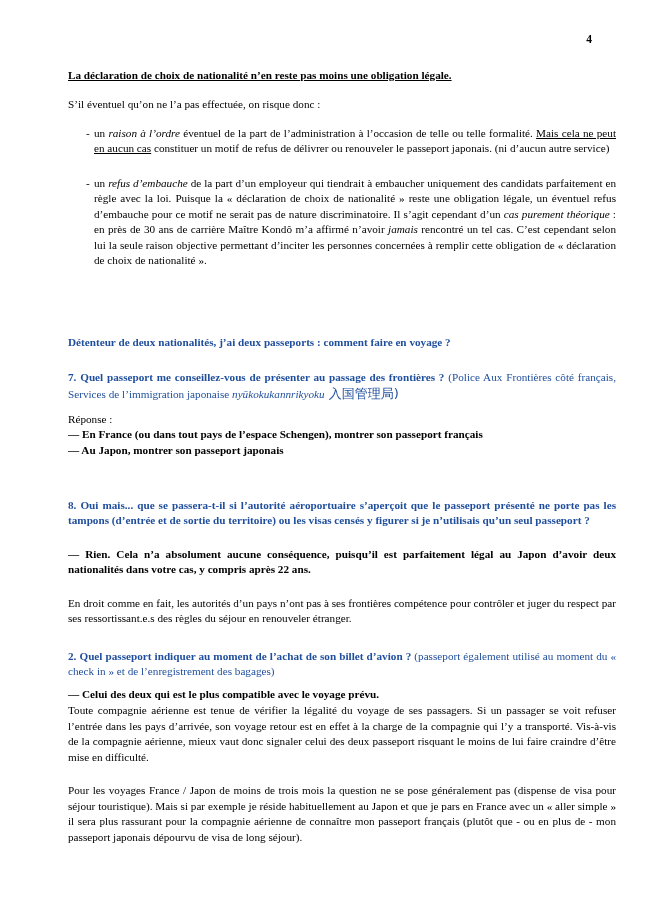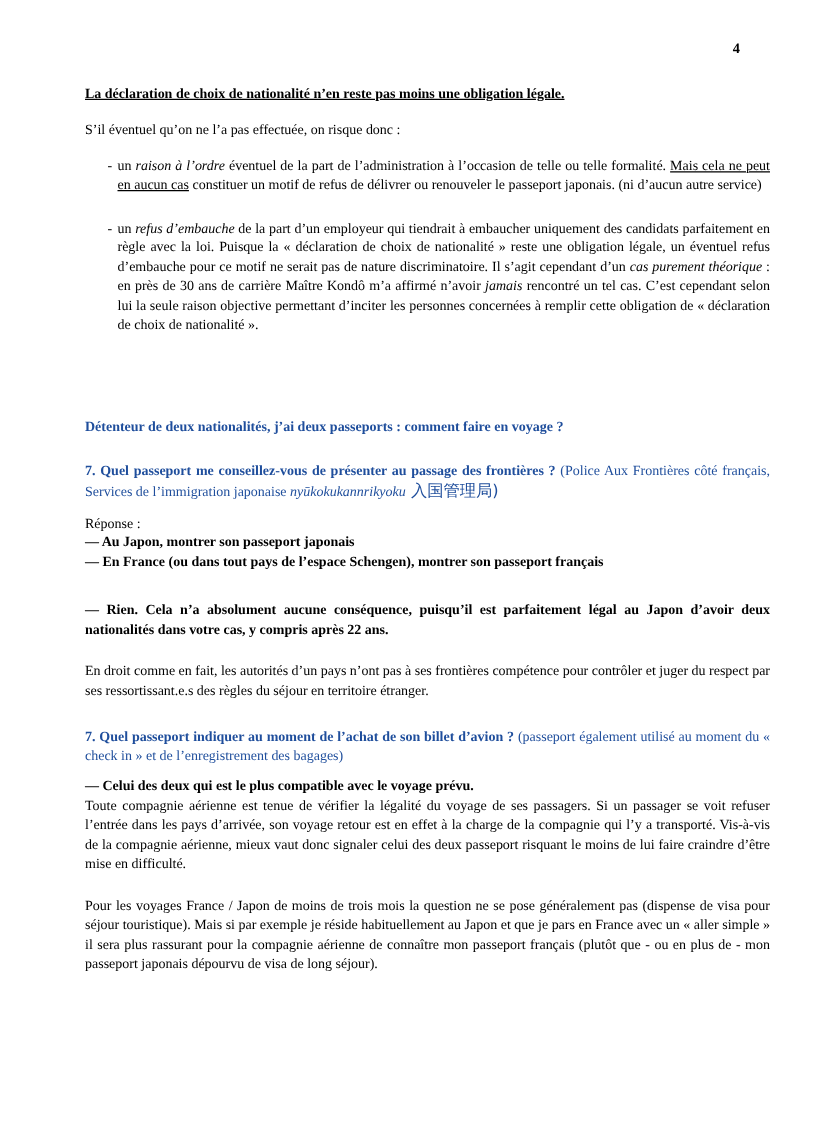--- a/index.html
+++ b/index.html
@@ -113,33 +113,34 @@
     <div style="height:26px;"></div>
 
     <p class="blue-bold">Détenteur de deux nationalités, j’ai deux passeports : comment faire en voyage ?</p>
 
     <div class="q-block">
       <p class="tight">
         <span class="blue-bold">7. Quel passeport me conseillez-vous de présenter au passage des frontières ?</span><span class="blue"> (Police Aux Frontières côté français, Services de l’immigration japonaise </span><span class="blue it">nyūkokukannrikyoku</span><span class="blue jp"> 入国管理局)</span>
       </p>
       <div class="answer-block">
         <p>Réponse :</p>
+        <p class="bd">— En France (ou dans tout pays de l’espace Schengen), montrer son passeport français</p>
         <p class="bd">— Au Japon, montrer son passeport japonais</p>
-        <p class="bd">— En France (ou dans tout pays de l’espace Schengen), montrer son passeport français</p>
       </div>
     </div>
 
     <div class="q-block" style="margin-top:23px;">
+      <p class="blue-bold tight">8. Oui mais... que se passera-t-il si l’autorité aéroportuaire s’aperçoit que le passeport présenté ne porte pas les tampons (d’entrée et de sortie du territoire) ou les visas censés y figurer si je n’utilisais qu’un seul passeport ?</p>
       <p class="bd" style="margin-top:18px;">— Rien. Cela n’a absolument aucune conséquence, puisqu’il est parfaitement légal au Japon d’avoir deux nationalités dans votre cas, y compris après 22 ans.</p>
-      <p style="margin-top:18px;">En droit comme en fait, les autorités d’un pays n’ont pas à ses frontières compétence pour contrôler et juger du respect par ses ressortissant.e.s des règles du séjour en territoire étranger.</p>
+      <p style="margin-top:18px;">En droit comme en fait, les autorités d’un pays n’ont pas à ses frontières compétence pour contrôler et juger du respect par ses ressortissant.e.s des règles du séjour en renouveler étranger.</p>
     </div>
 
     <div class="q-block" style="margin-top:22px;">
       <p class="tight">
-        <span class="blue-bold">7. Quel passeport indiquer au moment de l’achat de son billet d’avion ?</span><span class="blue"> (passeport également utilisé au moment du « check in » et de l’enregistrement des bagages)</span>
+        <span class="blue-bold">2. Quel passeport indiquer au moment de l’achat de son billet d’avion ?</span><span class="blue"> (passeport également utilisé au moment du « check in » et de l’enregistrement des bagages)</span>
       </p>
       <p class="bd" style="margin-top:8px;">— Celui des deux qui est le plus compatible avec le voyage prévu.</p>
       <p style="margin-top:1px;">Toute compagnie aérienne est tenue de vérifier la légalité du voyage de ses passagers. Si un passager se voit refuser l’entrée dans les pays d’arrivée, son voyage retour est en effet à la charge de la compagnie qui l’y a transporté. Vis-à-vis de la compagnie aérienne, mieux vaut donc signaler celui des deux passeport risquant le moins de lui faire craindre d’être mise en difficulté.</p>
       <p style="margin-top:18px;">Pour les voyages France / Japon de moins de trois mois la question ne se pose généralement pas (dispense de visa pour séjour touristique). Mais si par exemple je réside habituellement au Japon et que je pars en France avec un « aller simple »  il sera plus rassurant pour la compagnie aérienne de connaître mon passeport français (plutôt que - ou en plus de - mon passeport japonais dépourvu de visa de long séjour).</p>
     </div>
 
   </div>
 </div>
 
 </body></html>

